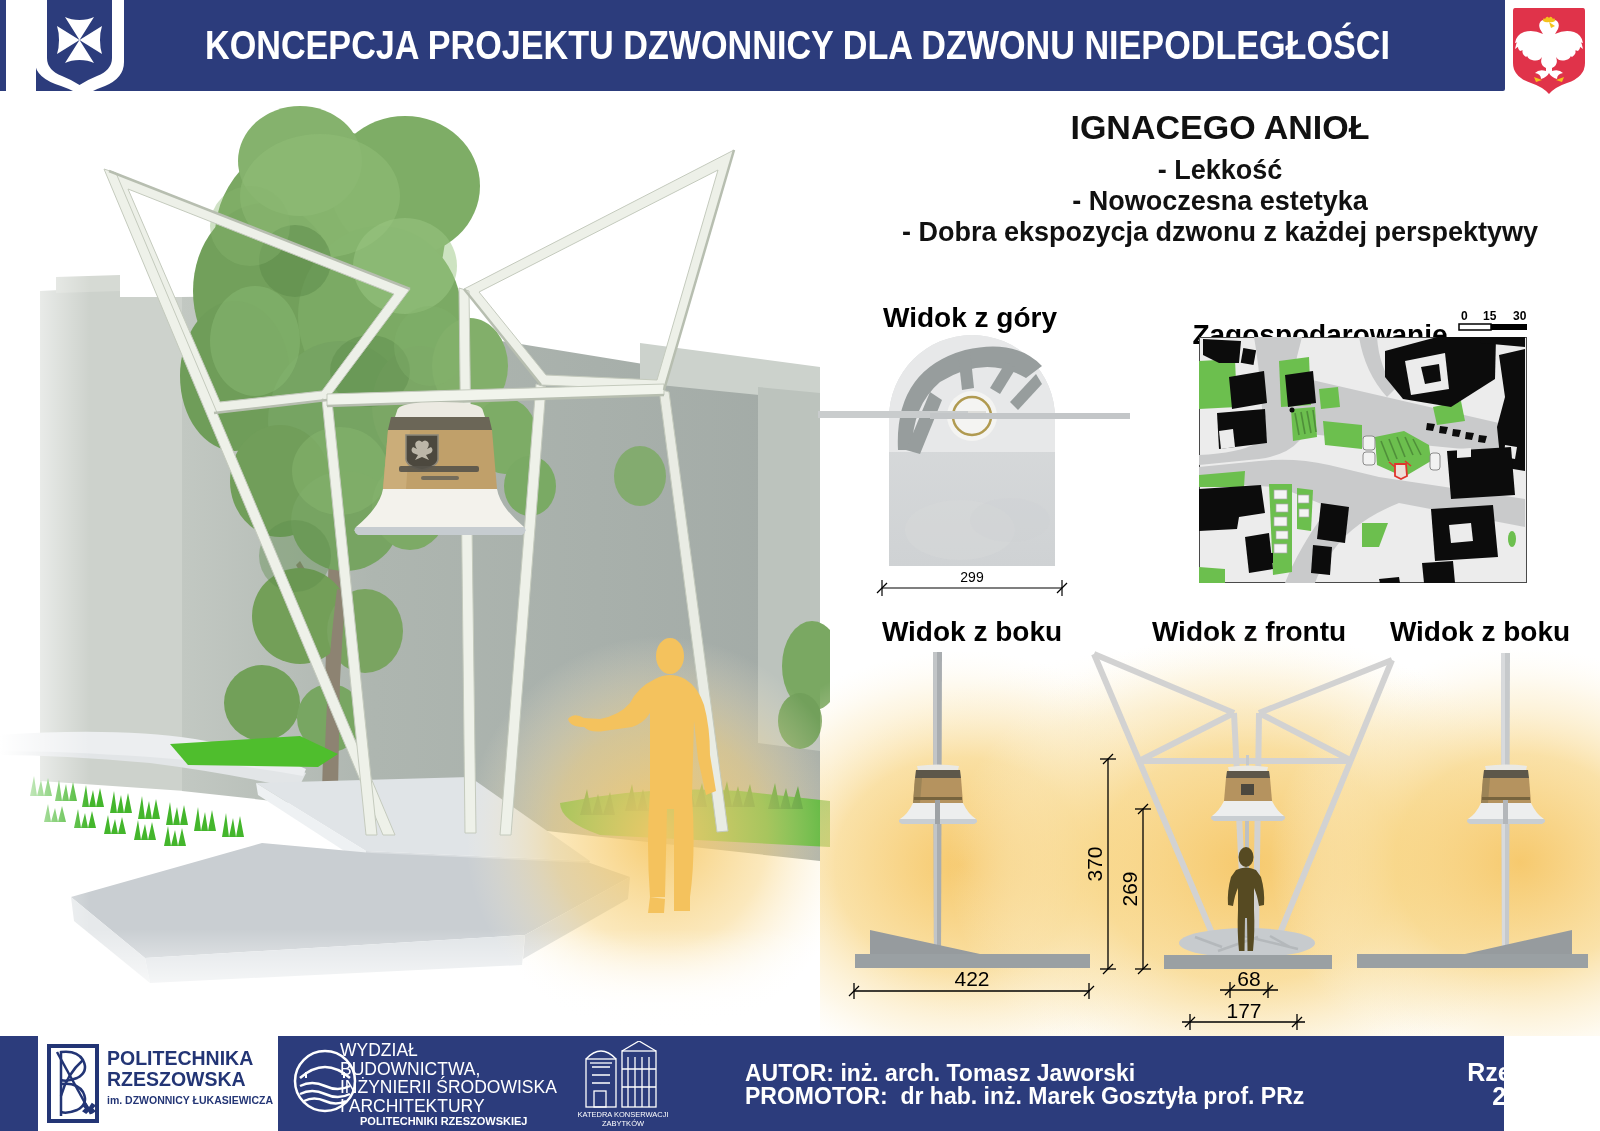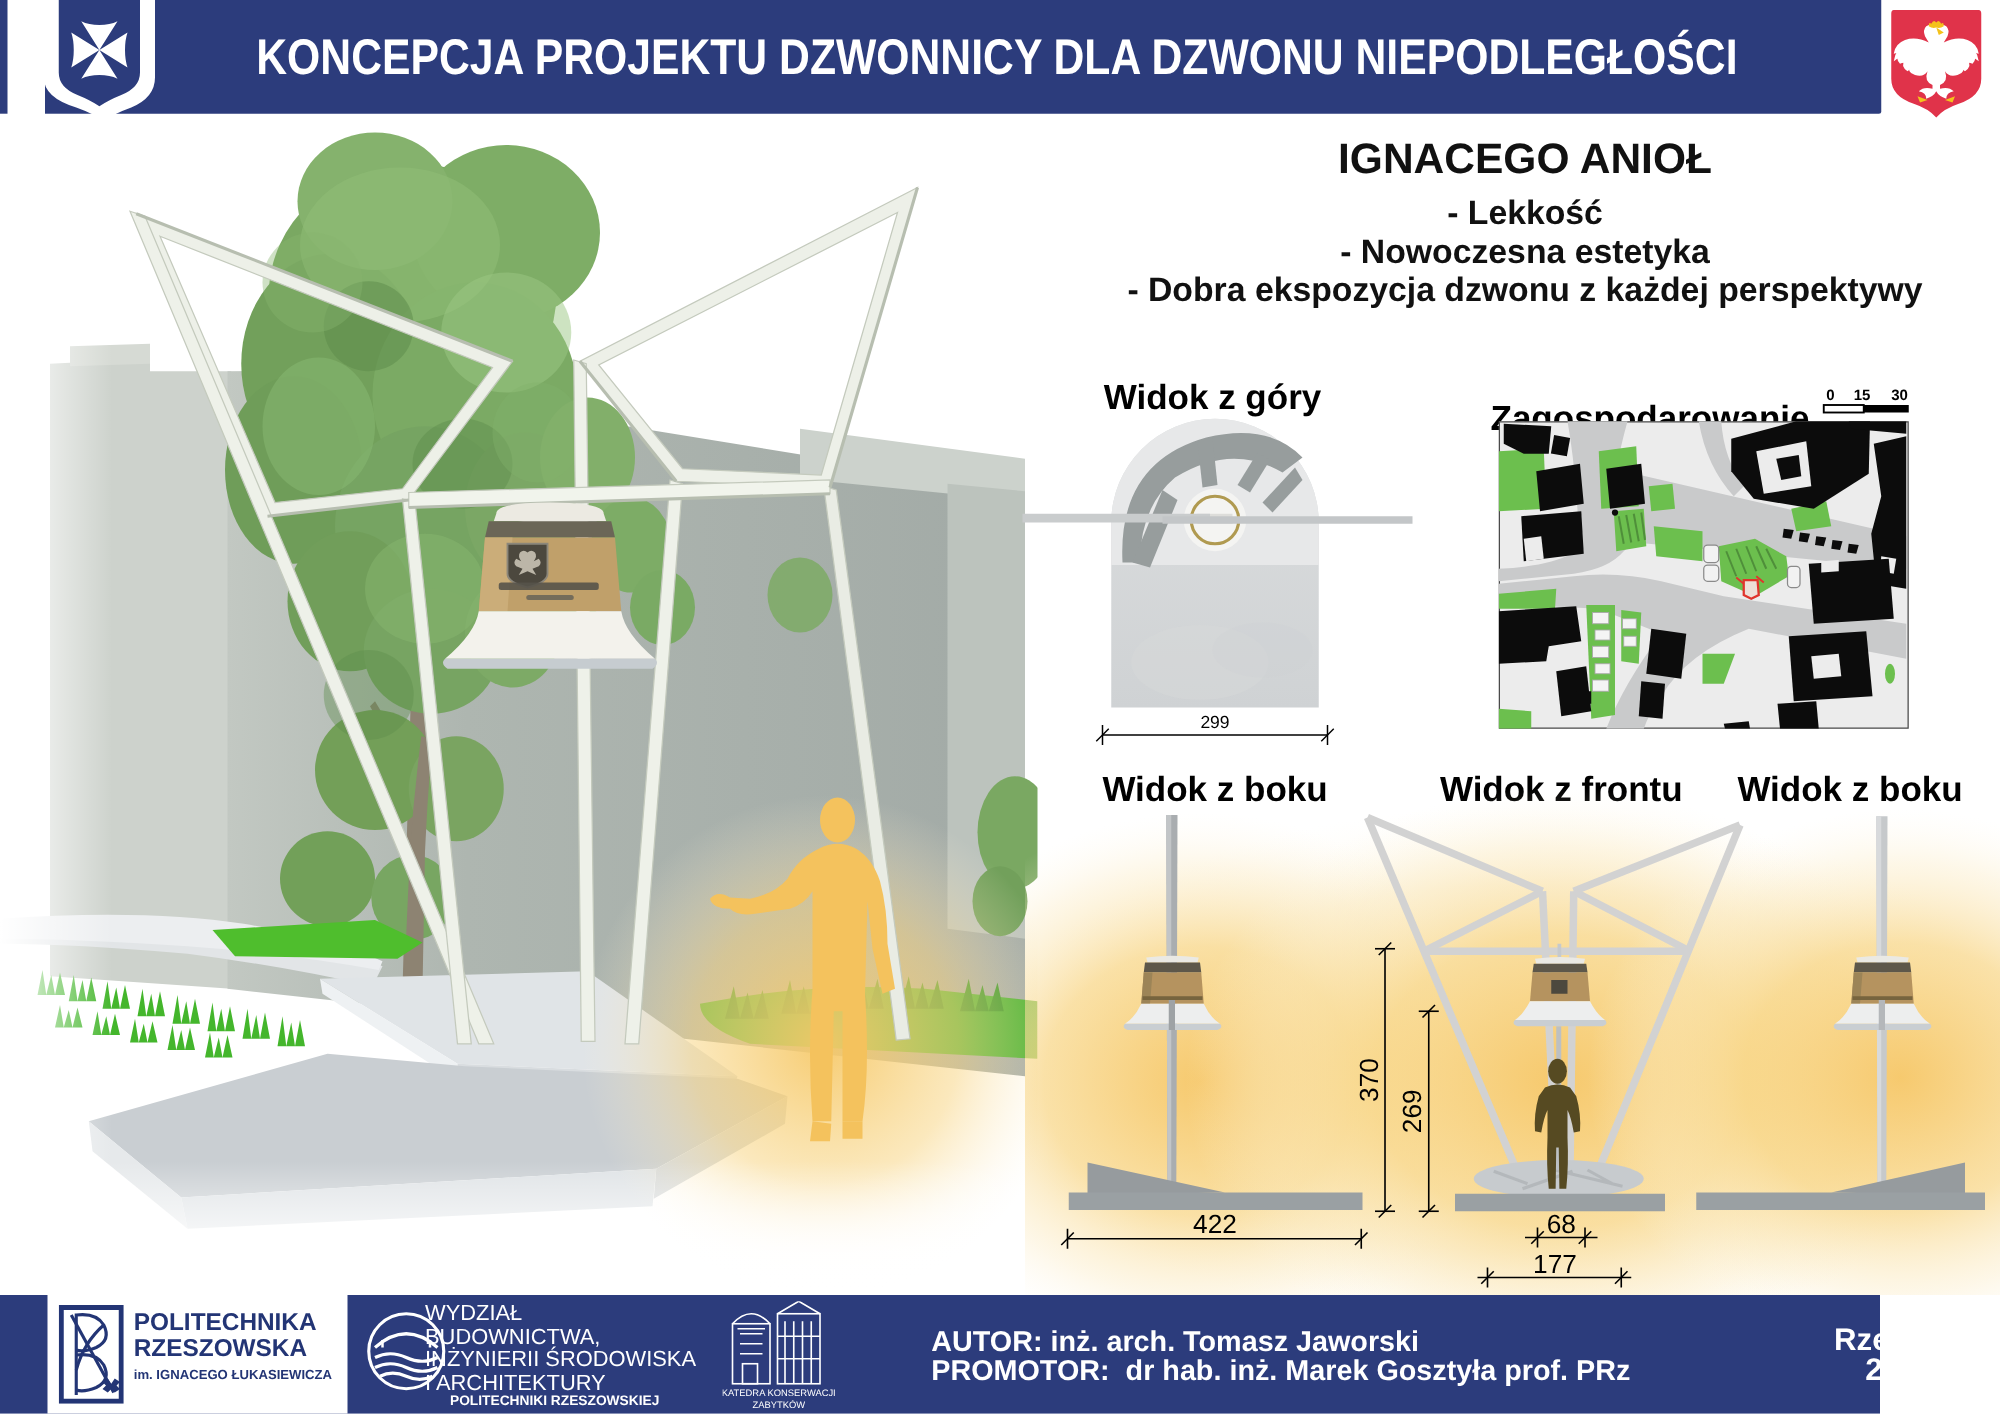--- a/index.html
+++ b/index.html
@@ -521,21 +521,21 @@
     <g stroke="#233575" stroke-width="2.5" fill="none">
       <path d="M14 72 L14 8 Q30 6 36 16 Q42 28 30 34 Q20 38 14 36"></path>
       <path d="M14 40 Q30 38 36 48 Q42 60 30 66 Q20 70 14 68"></path>
       <path d="M36 16 Q20 30 14 52"></path>
       <path d="M10 8 L44 70"></path>
     </g>
     <path d="M38 58 L42 64 L46 58 L52 62 L48 66 L52 70 L46 74 L42 70 L38 74 L32 70 L36 66 L32 62 Z" fill="#233575" transform="scale(0.7) translate(18,26)"></path>
   </svg>
 
   <div class="abs" style="left:107px;top:12px;color:#233575;font-weight:bold;font-size:19.5px;line-height:21px;">POLITECHNIKA<br>RZESZOWSKA</div>
-  <div class="abs" style="left:107px;top:58px;color:#233575;font-weight:bold;font-size:10.5px;">im. IGNACEGO ŁUKASIEWICZA</div>
+  <div class="abs" style="left:107px;top:58px;color:#233575;font-weight:bold;font-size:10.5px;">im. DZWONNICY ŁUKASIEWICZA</div>
 
   <svg class="abs" style="left:292px;top:12px;" width="66" height="66" viewBox="0 0 66 66">
     <circle cx="33" cy="33" r="30" fill="none" stroke="#fff" stroke-width="2.5"></circle>
     <path d="M8 30 Q33 8 58 30" fill="none" stroke="#fff" stroke-width="2.5"></path>
     <path d="M14 24 L14 30 M52 24 L52 30" stroke="#fff" stroke-width="2"></path>
     <path d="M8 38 Q20 32 33 38 Q46 44 58 38" fill="none" stroke="#fff" stroke-width="2.5"></path>
     <path d="M8 46 Q20 40 33 46 Q46 52 58 46" fill="none" stroke="#fff" stroke-width="2.5"></path>
     <path d="M12 53 Q22 48 33 53 Q44 58 54 53" fill="none" stroke="#fff" stroke-width="2.5"></path>
   </svg>
 

